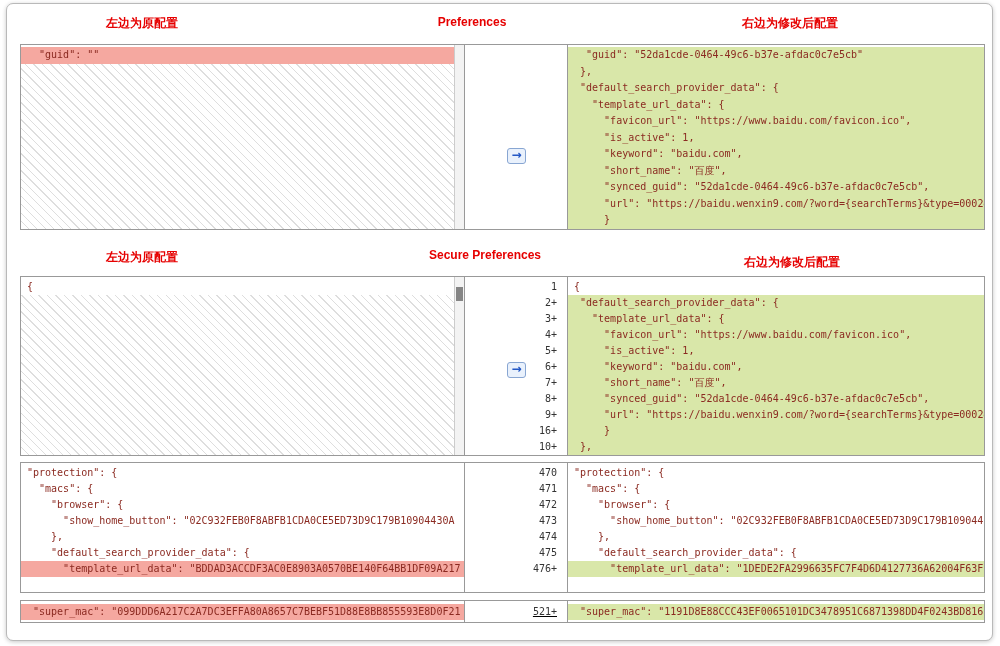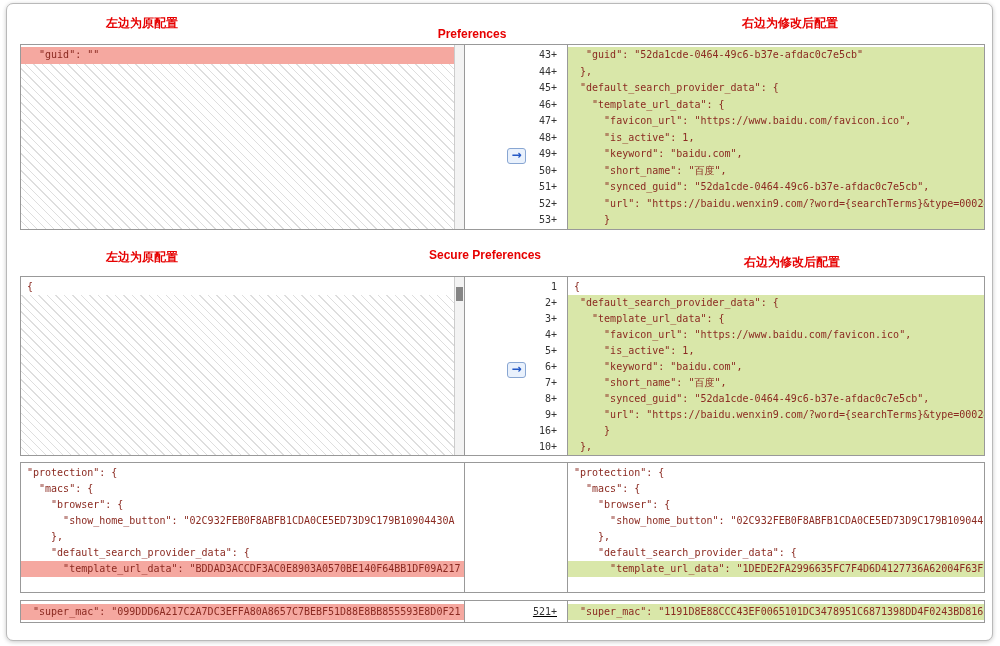--- a/index.html
+++ b/index.html
@@ -40,45 +40,32 @@
   .bg-red   { background:#f5a8a0; }
   .u { }
 </style>
 </head>
 <body>
 
 <div class="page">
   <div class="frame"></div>
 
   <span class="hdr" style="left:142px; top:15px;">左边为原配置</span>
-  <span class="hdr" style="left:472px; top:27px;">Preferences</span>
+  <span class="hdr" style="left:472px; top:15px;">Preferences</span>
   <span class="hdr" style="left:790px; top:15px;">右边为修改后配置</span>
 
   <div class="box" id="box-0" style="top:44px; height:186px;">
     <div class="lpane">
       <div class="lrows with-track">
           <div class="crow bg-red">  "guid": ""</div>
         </div>
       <div class="hatch" style="top:19px;"></div>
       <div class="track"></div>
     </div>
     <div class="gutter">
-      <div class="nums">
-          <div class="nrow">43+</div>
-          <div class="nrow">44+</div>
-          <div class="nrow">45+</div>
-          <div class="nrow">46+</div>
-          <div class="nrow">47+</div>
-          <div class="nrow">48+</div>
-          <div class="nrow">49+</div>
-          <div class="nrow">50+</div>
-          <div class="nrow">51+</div>
-          <div class="nrow">52+</div>
-          <div class="nrow">53+</div>
-        </div>
       <div class="arrowbtn" style="top:103px;">→</div>
     </div>
     <div class="rpane">
       <div class="rrows">
           <div class="crow bg-green"><span>  "guid": "</span><span class="u">52da1cde-0464-49c6-b37e-afdac0c7e5cb</span><span>"</span></div>
           <div class="crow bg-green"> },</div>
           <div class="crow bg-green"> "default_search_provider_data": {</div>
           <div class="crow bg-green">   "template_url_data": {</div>
           <div class="crow bg-green"><span>     "favicon_url": "</span><span class="u">https://www.baidu.com/favicon.ico</span><span>",</span></div>
           <div class="crow bg-green">     "is_active": 1,</div>
@@ -143,20 +130,31 @@
       <div class="lrows">
           <div class="crow">"protection": {</div>
           <div class="crow">  "macs": {</div>
           <div class="crow">    "browser": {</div>
           <div class="crow">      "show_home_button": "02C932FEB0F8ABFB1CDA0CE5ED73D9C179B10904430A</div>
           <div class="crow">    },</div>
           <div class="crow">    "default_search_provider_data": {</div>
           <div class="crow bg-red">      "template_url_data": "BDDAD3ACCDF3AC0E8903A0570BE140F64BB1DF09A217</div>
         </div>
     </div>
+    <div class="gutter">
+      <div class="nums">
+          <div class="nrow">470</div>
+          <div class="nrow">471</div>
+          <div class="nrow">472</div>
+          <div class="nrow">473</div>
+          <div class="nrow">474</div>
+          <div class="nrow">475</div>
+          <div class="nrow">476+</div>
+        </div>
+    </div>
     <div class="rpane">
       <div class="rrows">
           <div class="crow">"protection": {</div>
           <div class="crow">  "macs": {</div>
           <div class="crow">    "browser": {</div>
           <div class="crow">      "show_home_button": "02C932FEB0F8ABFB1CDA0CE5ED73D9C179B10904430A</div>
           <div class="crow">    },</div>
           <div class="crow">    "default_search_provider_data": {</div>
           <div class="crow bg-green">      "template_url_data": "1DEDE2FA2996635FC7F4D6D4127736A62004F63F41</div>
         </div>

